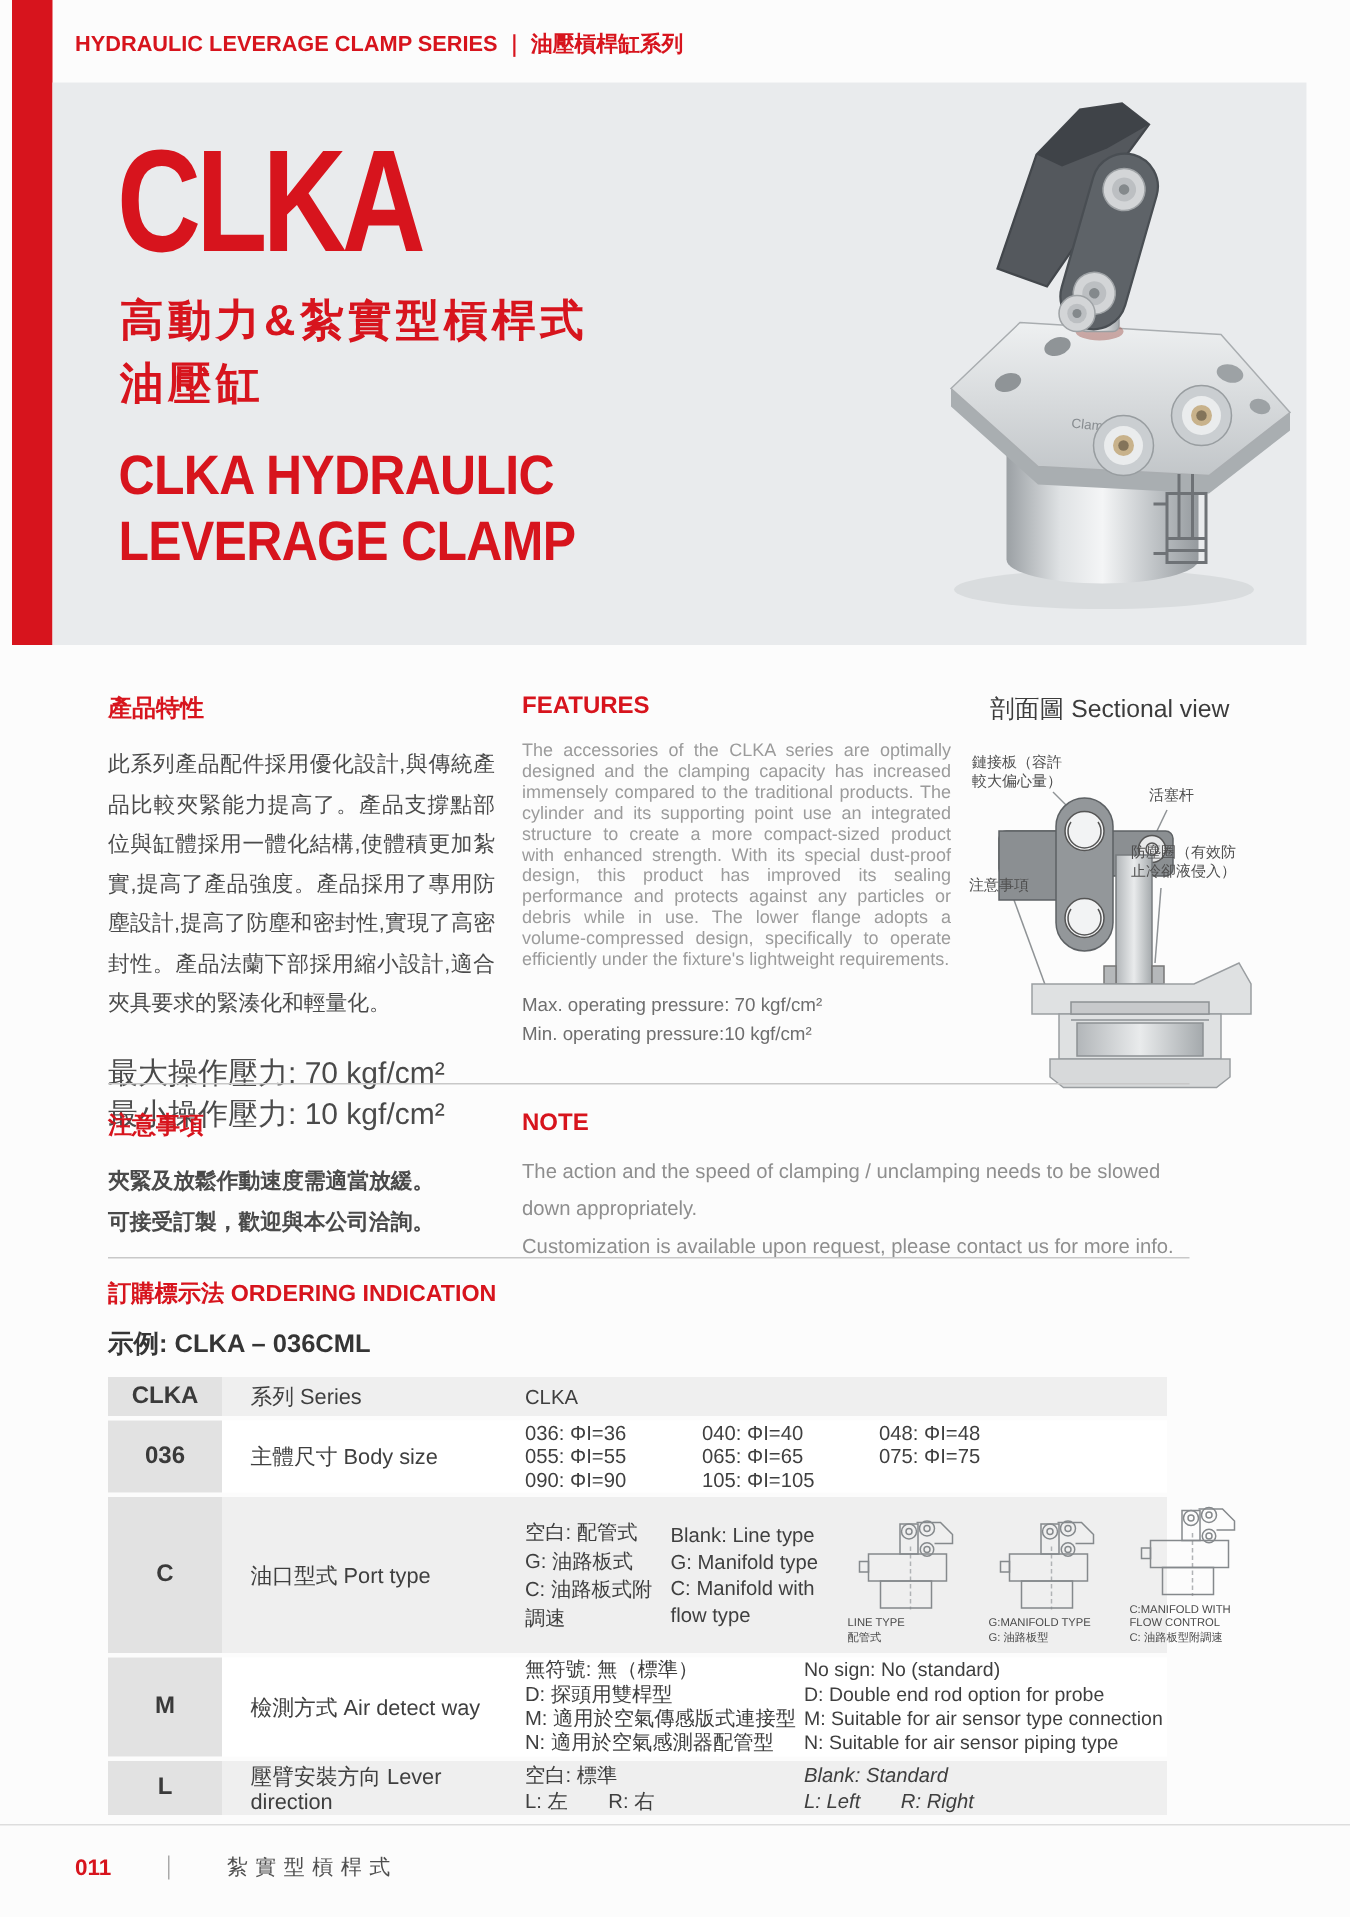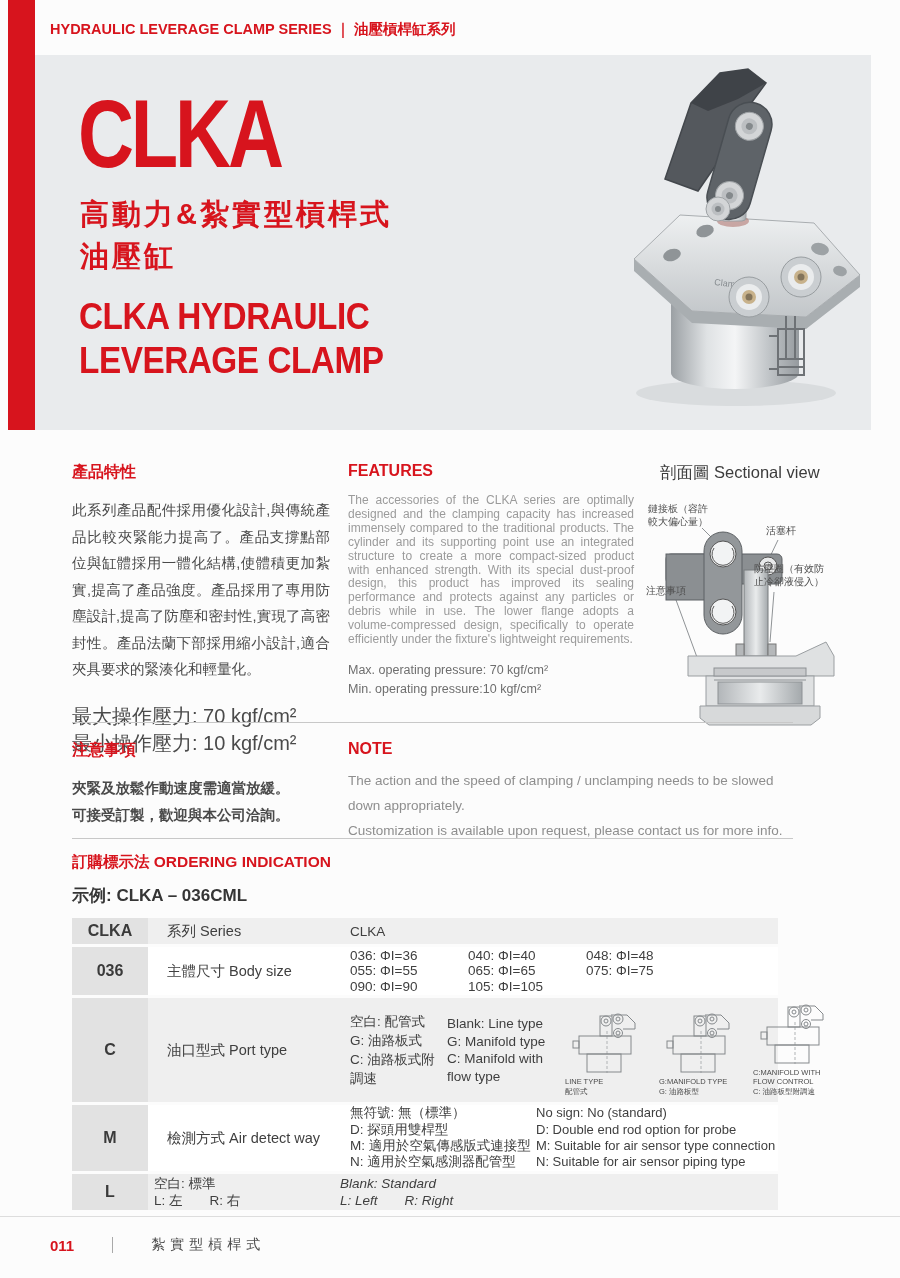--- a/index.html
+++ b/index.html
@@ -342,20 +342,21 @@
 N: 適用於空氣感測器配管型</div>
           <div class="opt-en4 pre">No sign: No (standard)
 D: Double end rod option for probe
 M: Suitable for air sensor type connection
 N: Suitable for air sensor piping type</div>
         </div>
       </div>
 
       <div class="o-row gray r5">
         <div class="o-code">L</div>
+        <div class="o-label">壓臂安裝方向 Lever direction</div>
         <div class="o-value">
           <div class="opt-zh5 pre">空白: 標準
 L: 左　　R: 右</div>
           <div class="opt-en5 pre">Blank: Standard
 L: Left　　R: Right</div>
         </div>
       </div>
 
     </div>
   </div>

